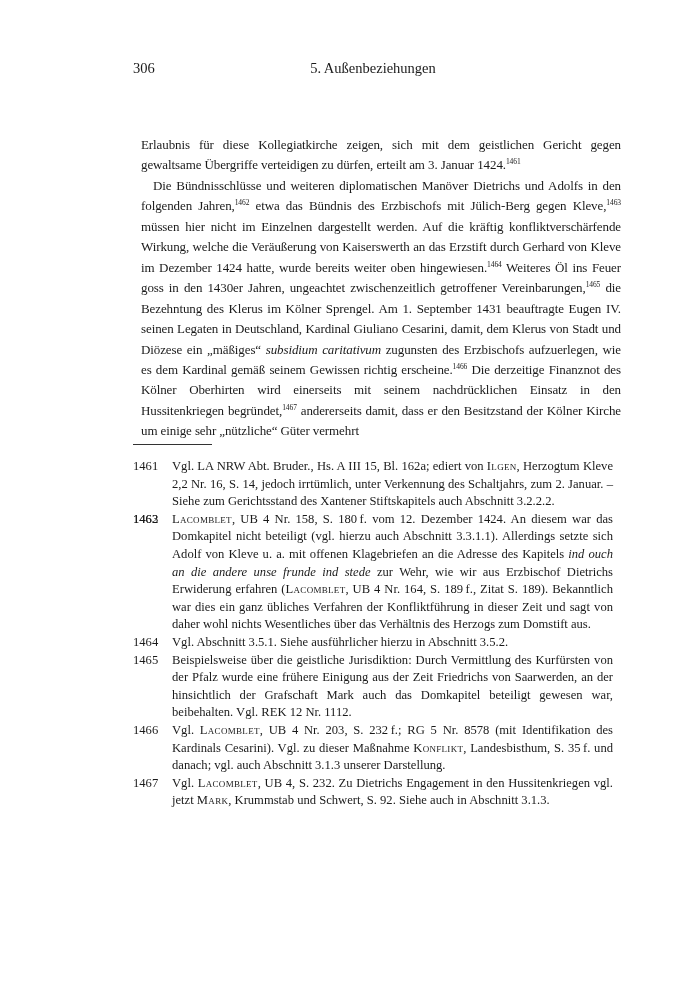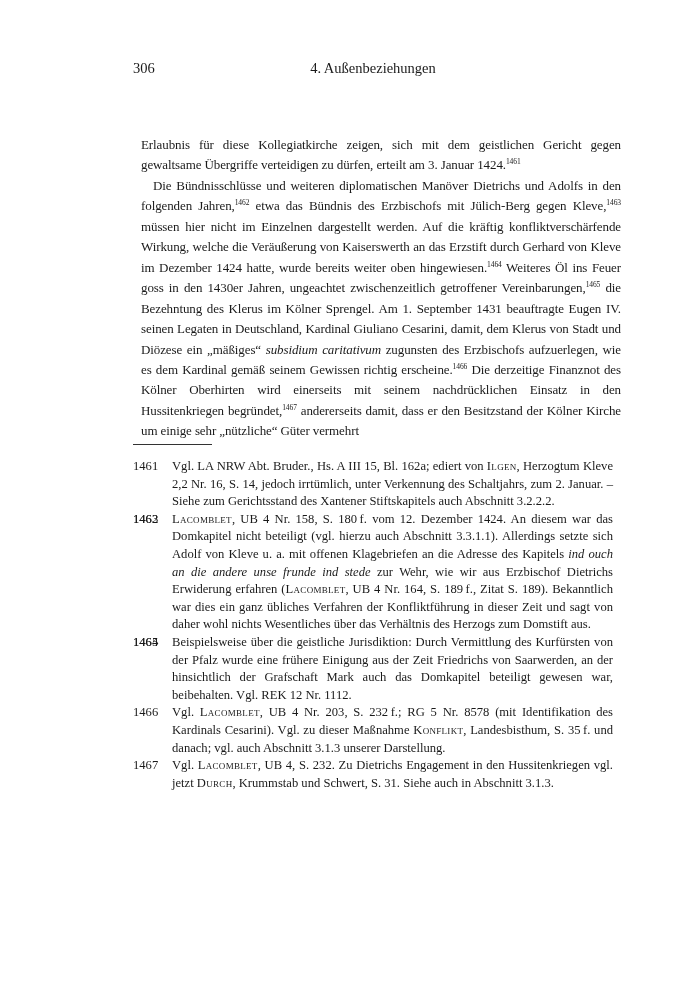--- a/index.html
+++ b/index.html
@@ -20,32 +20,32 @@
   .fn-num { position: absolute; left: 0; top: 0; }
   .sc { font-variant: small-caps; letter-spacing: 0.3px; font-family: Liberation Serif, serif; }
   i { }
 </style>
 </head>
 <body>
 
 <div class="page">
   <div class="running-head">
     <span class="page-number">306</span>
-    <span class="header-title">4. Außenbeziehungen</span>
+    <span class="header-title">5. Außenbeziehungen</span>
   </div>
 
   <div class="body-text" id="body-text">
       <p><span>Erlaubnis für diese Kollegiatkirche zeigen, sich mit dem geistlichen Gericht gegen gewaltsame Übergriffe verteidigen zu dürfen, erteilt am 3. Januar 1424.</span><sup>1461</sup></p>
       <p class="indent"><span>Die Bündnisschlüsse und weiteren diplomatischen Manöver Dietrichs und Adolfs in den folgenden Jahren,</span><sup>1462</sup><span> etwa das Bündnis des Erzbischofs mit Jülich-Berg gegen Kleve,</span><sup>1463</sup><span> müssen hier nicht im Einzelnen dargestellt werden. Auf die kräftig konfliktverschärfende Wirkung, welche die Ver­äußerung von Kaiserswerth an das Erzstift durch Gerhard von Kleve im Dezember 1424 hatte, wurde bereits weiter oben hingewiesen.</span><sup>1464</sup><span> Weiteres Öl ins Feuer goss in den 1430er Jahren, ungeachtet zwischenzeitlich getrof­fener Vereinbarungen,</span><sup>1465</sup><span> die Bezehntung des Klerus im Kölner Sprengel. Am 1. September 1431 beauftragte Eugen IV. seinen Legaten in Deutschland, Kardinal Giuliano Cesarini, damit, dem Klerus von Stadt und Diözese ein „mäßiges“ </span><i>subsidium caritativum</i><span> zugunsten des Erzbischofs aufzuerlegen, wie es dem Kardinal gemäß seinem Gewissen richtig erscheine.</span><sup>1466</sup><span> Die derzeitige Finanznot des Kölner Oberhirten wird einerseits mit seinem nachdrücklichen Einsatz in den Hussitenkriegen begründet,</span><sup>1467</sup><span> andererseits damit, dass er den Besitzstand der Kölner Kirche um einige sehr „nützliche“ Güter vermehrt</span></p>
     </div>
 
   <div class="divider"></div>
 
   <div class="footnotes" id="footnotes">
       <div class="fn"><span class="fn-num">1461</span><span>Vgl. LA NRW Abt. Bruder., Hs. A III 15, Bl. 162a; ediert von </span><span class="sc">Ilgen</span><span>, Herzogtum Kleve 2,2 Nr. 16, S. 14, jedoch irrtümlich, unter Verkennung des Schaltjahrs, zum 2. Januar. – Siehe zum Gerichtsstand des Xantener Stiftskapitels auch Abschnitt 3.2.2.2.</span></div>
       <div class="fn"><span class="fn-num">1462</span></div>
       <div class="fn"><span class="fn-num">1463</span><span class="sc">Lacomblet</span><span>, UB 4 Nr. 158, S. 180 f. vom 12. Dezember 1424. An diesem war das Domkapitel nicht beteiligt (vgl. hierzu auch Abschnitt 3.3.1.1). Allerdings setzte sich Adolf von Kleve u. a. mit offenen Klagebriefen an die Adresse des Kapi­tels </span><i>ind ouch an die andere unse frunde ind stede</i><span> zur Wehr, wie wir aus Erzbi­schof Dietrichs Erwiderung erfahren (</span><span class="sc">Lacomblet</span><span>, UB 4 Nr. 164, S. 189 f., Zitat S. 189). Bekanntlich war dies ein ganz übliches Verfahren der Konfliktführung in dieser Zeit und sagt von daher wohl nichts Wesentliches über das Verhältnis des Herzogs zum Domstift aus.</span></div>
-      <div class="fn"><span class="fn-num">1464</span></div>
+      <div class="fn"><span class="fn-num">1464</span><span>Vgl. Abschnitt 3.5.1. Siehe ausführlicher hierzu in Abschnitt 3.5.2.</span></div>
       <div class="fn"><span class="fn-num">1465</span><span>Beispielsweise über die geistliche Jurisdiktion: Durch Vermittlung des Kurfürs­ten von der Pfalz wurde eine frühere Einigung aus der Zeit Friedrichs von Saar­werden, an der hinsichtlich der Grafschaft Mark auch das Domkapitel beteiligt gewesen war, beibehalten. Vgl. REK 12 Nr. 1112.</span></div>
       <div class="fn"><span class="fn-num">1466</span><span>Vgl. </span><span class="sc">Lacomblet</span><span>, UB 4 Nr. 203, S. 232 f.; RG 5 Nr. 8578 (mit Identifikation des Kardinals Cesarini). Vgl. zu dieser Maßnahme </span><span class="sc">Konflikt</span><span>, Landesbisthum, S. 35 f. und danach; vgl. auch Abschnitt 3.1.3 unserer Darstellung.</span></div>
-      <div class="fn"><span class="fn-num">1467</span><span>Vgl. </span><span class="sc">Lacomblet</span><span>, UB 4, S. 232. Zu Dietrichs Engagement in den Hussitenkriegen vgl. jetzt </span><span class="sc">Durch</span><span>, Krummstab und Schwert, S. 31. Siehe auch in Abschnitt 3.1.3.</span></div>
+      <div class="fn"><span class="fn-num">1467</span><span>Vgl. </span><span class="sc">Lacomblet</span><span>, UB 4, S. 232. Zu Dietrichs Engagement in den Hussitenkriegen vgl. jetzt </span><span class="sc">Mark</span><span>, Krummstab und Schwert, S. 92. Siehe auch in Abschnitt 3.1.3.</span></div>
     </div>
 </div>
 
 </body></html>

